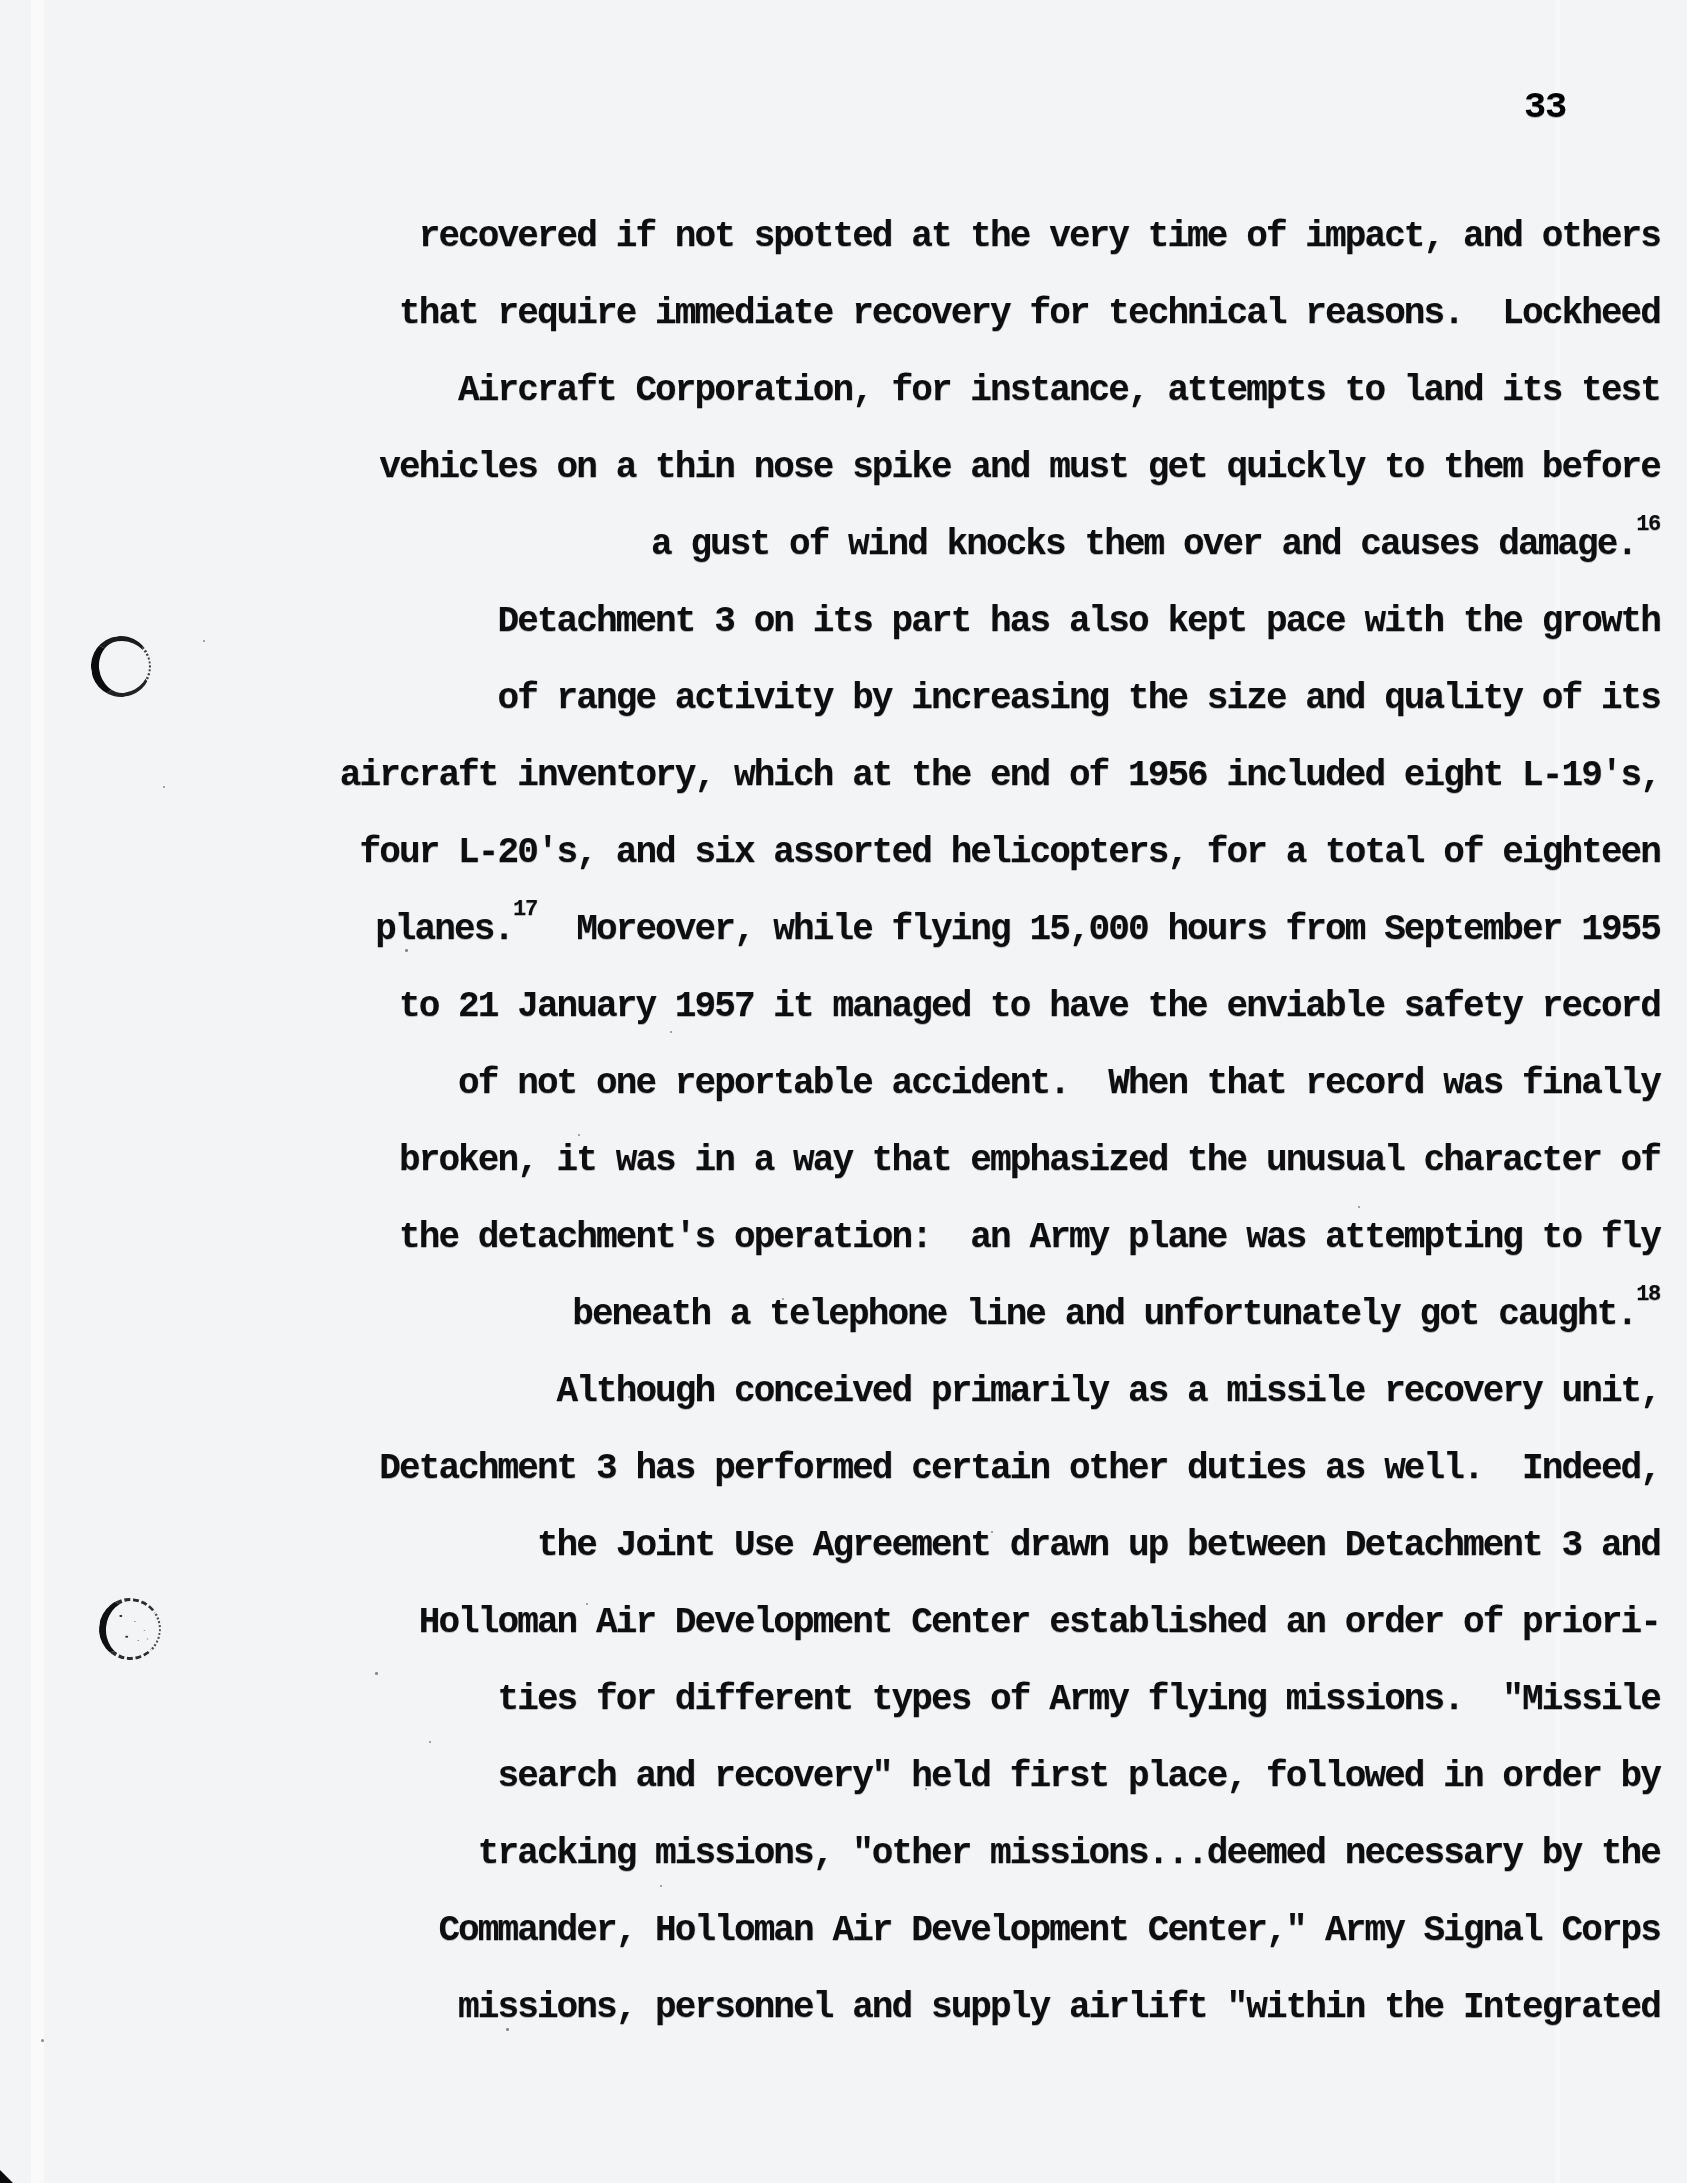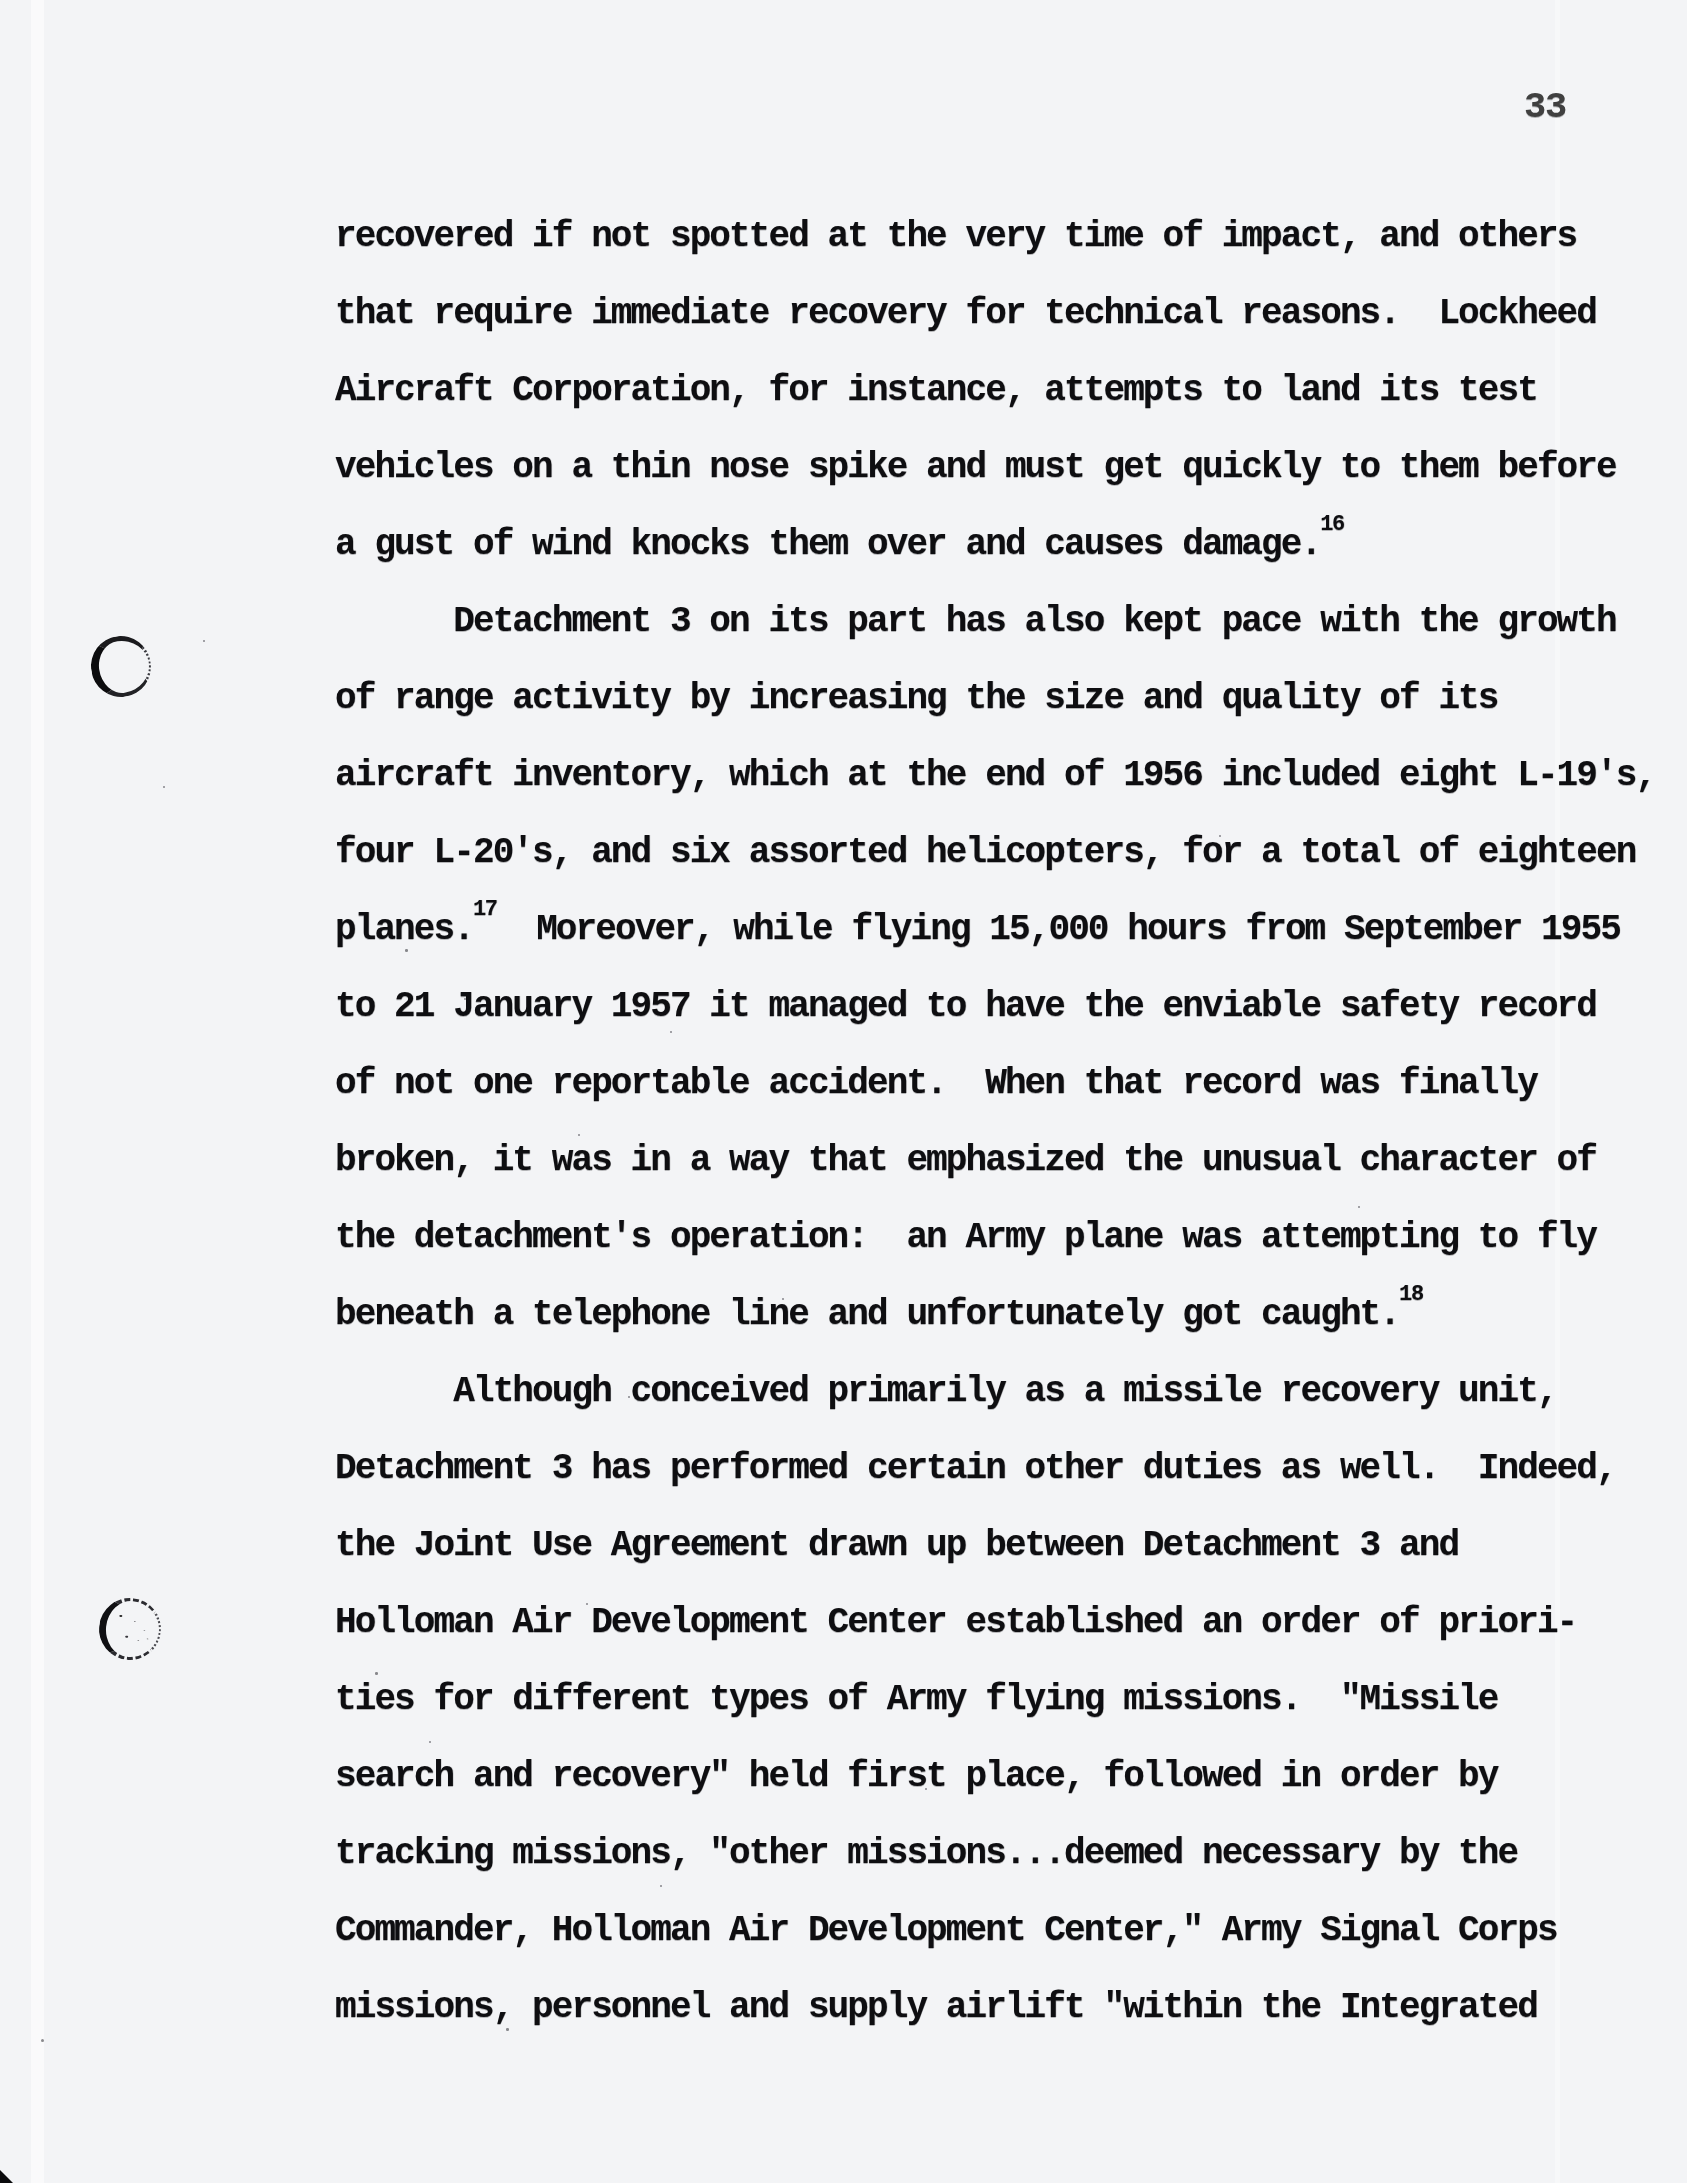--- a/index.html
+++ b/index.html
@@ -16,33 +16,33 @@
     background:rgba(255,255,255,.55);
     pointer-events:none;
   }
   .edge-strip2{
     position:absolute;top:0;left:1555px;width:5.3px;height:100%;
     background:rgba(255,255,255,.35);
     pointer-events:none;
   }
   .page-number{
     position:absolute;left:1524px;top:86px;
-    font-size:37px;font-weight:700;color:#404040;
+    font-size:37px;font-weight:700;color:#000000;
     letter-spacing:-1.3px;
     text-shadow:0 0.7px 0 rgba(16,16,19,.3);
   }
   .text-block{
     position:absolute;left:335px;top:198px;width:1325px;
     font-size:36px;line-height:77px;font-weight:700;
     letter-spacing:-1.9px;
     color:#0e0e11;
     white-space:pre;
     text-shadow:0 0.7px 0 rgba(14,14,17,.28),0.7px 0 0 rgba(14,14,17,.18);
   }
-  .text-line{height:77px;}
+  .text-line{height:77px;text-align:right;}
   .sup{
     font-size:22px;letter-spacing:-1.3px;
     position:relative;top:-24px;
   }
   
   .ring{
     position:absolute;border-radius:50%;
     box-sizing:border-box;
   }
   .ring-1{

